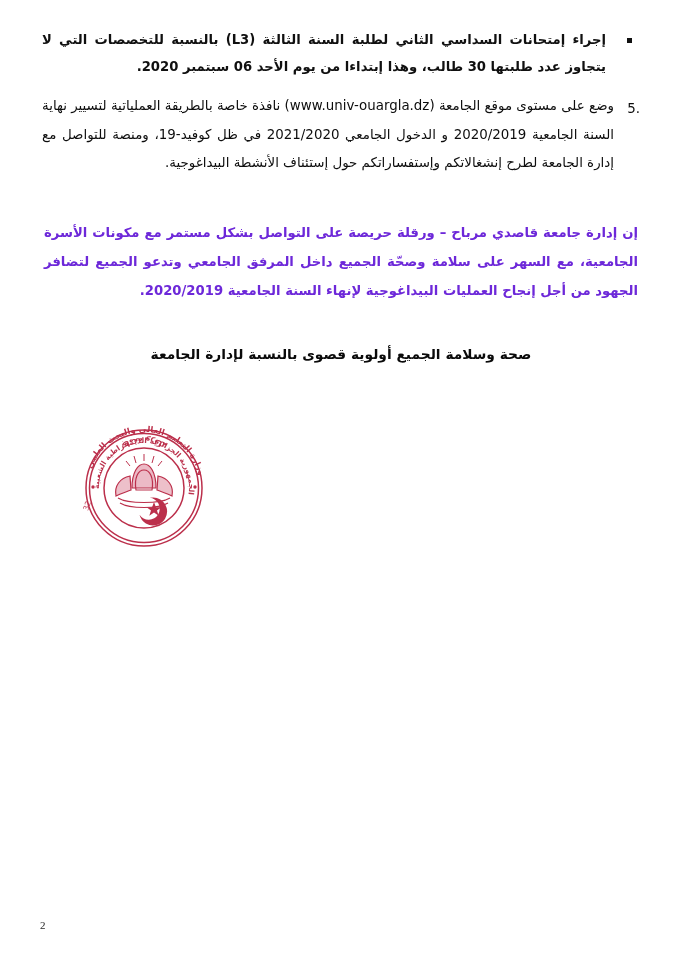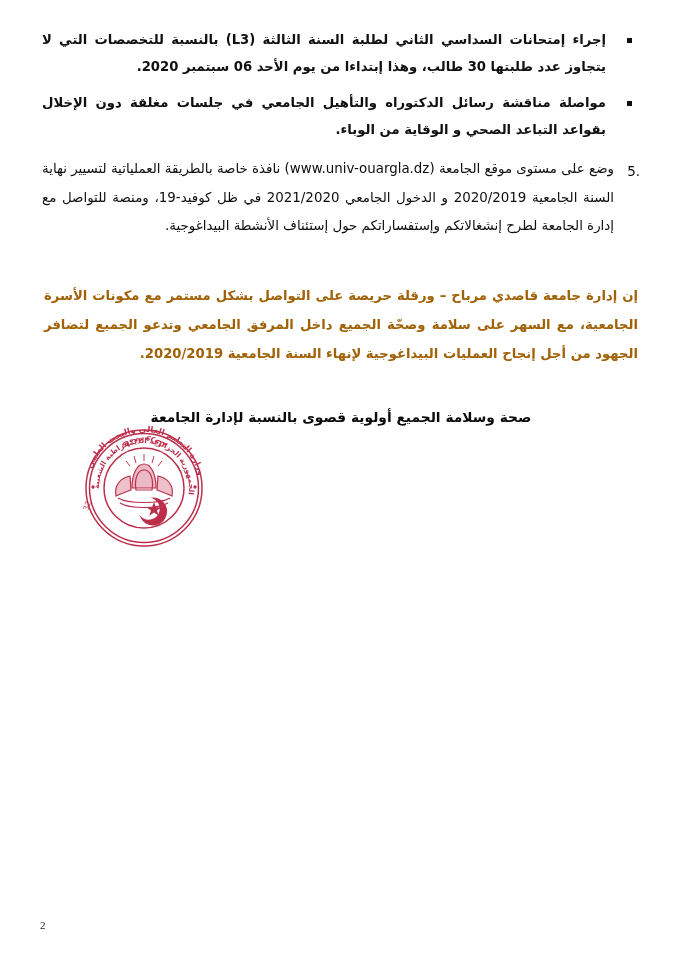--- a/index.html
+++ b/index.html
@@ -88,21 +88,21 @@
     display: inline-block;
   }
 
   
   .closing-paragraph {
     margin-top: 42px;
     text-align: justify;
     text-align-last: right;
     font-size: 13.2px;
     line-height: 2.18;
-    color: #a16207;
+    color: #6d28d9;
     direction: rtl;
     font-weight: bold;
     padding-left: 2px;
     padding-right: 2px;
   }
 
   
   .slogan {
     margin-top: 40px;
     text-align: center;
@@ -144,24 +144,20 @@
 <body>
 
 <div class="page">
 
   <div class="content">
 
     <ul class="bullet-list">
       <li class="bullet-item">
         <span class="bullet-marker"></span>
         <span class="bullet-text">إجراء إمتحانات السداسي الثاني لطلبة السنة الثالثة (L3) بالنسبة للتخصصات التي لا يتجاوز عدد طلبتها 30 طالب، وهذا إبتداءا من يوم الأحد 06 سبتمبر 2020.</span>
-      </li>
-      <li class="bullet-item">
-        <span class="bullet-marker"></span>
-        <span class="bullet-text">مواصلة مناقشة رسائل الدكتوراه والتأهيل الجامعي في جلسات مغلقة دون الإخلال بقواعد التباعد الصحي و الوقاية من الوباء.</span>
       </li>
     </ul>
 
     <div class="numbered-item">
       <span class="numbered-marker">5.</span>
       <span class="numbered-text"><span>وضع على مستوى موقع الجامعة (</span><span class="lt">www.univ-ouargla.dz</span><span>) نافذة خاصة بالطريقة العملياتية لتسيير نهاية السنة الجامعية </span><span class="lt">2020/2019</span><span> و الدخول الجامعي </span><span class="lt">2021/2020</span><span> في ظل كوفيد-</span><span class="lt">19</span><span>، ومنصة للتواصل مع إدارة الجامعة لطرح إنشغالاتكم وإستفساراتكم حول إستئناف الأنشطة البيداغوجية.</span></span>
     </div>
 
     <div class="closing-paragraph"><span>إن إدارة جامعة قاصدي مرباح – ورقلة حريصة على التواصل بشكل مستمر مع مكونات الأسرة الجامعية، مع السهر على سلامة وصحّة الجميع داخل المرفق الجامعي وتدعو الجميع لتضافر الجهود من أجل إنجاح العمليات البيداغوجية لإنهاء السنة الجامعية </span><span class="lt">2020/2019</span><span>.</span></div>
 

